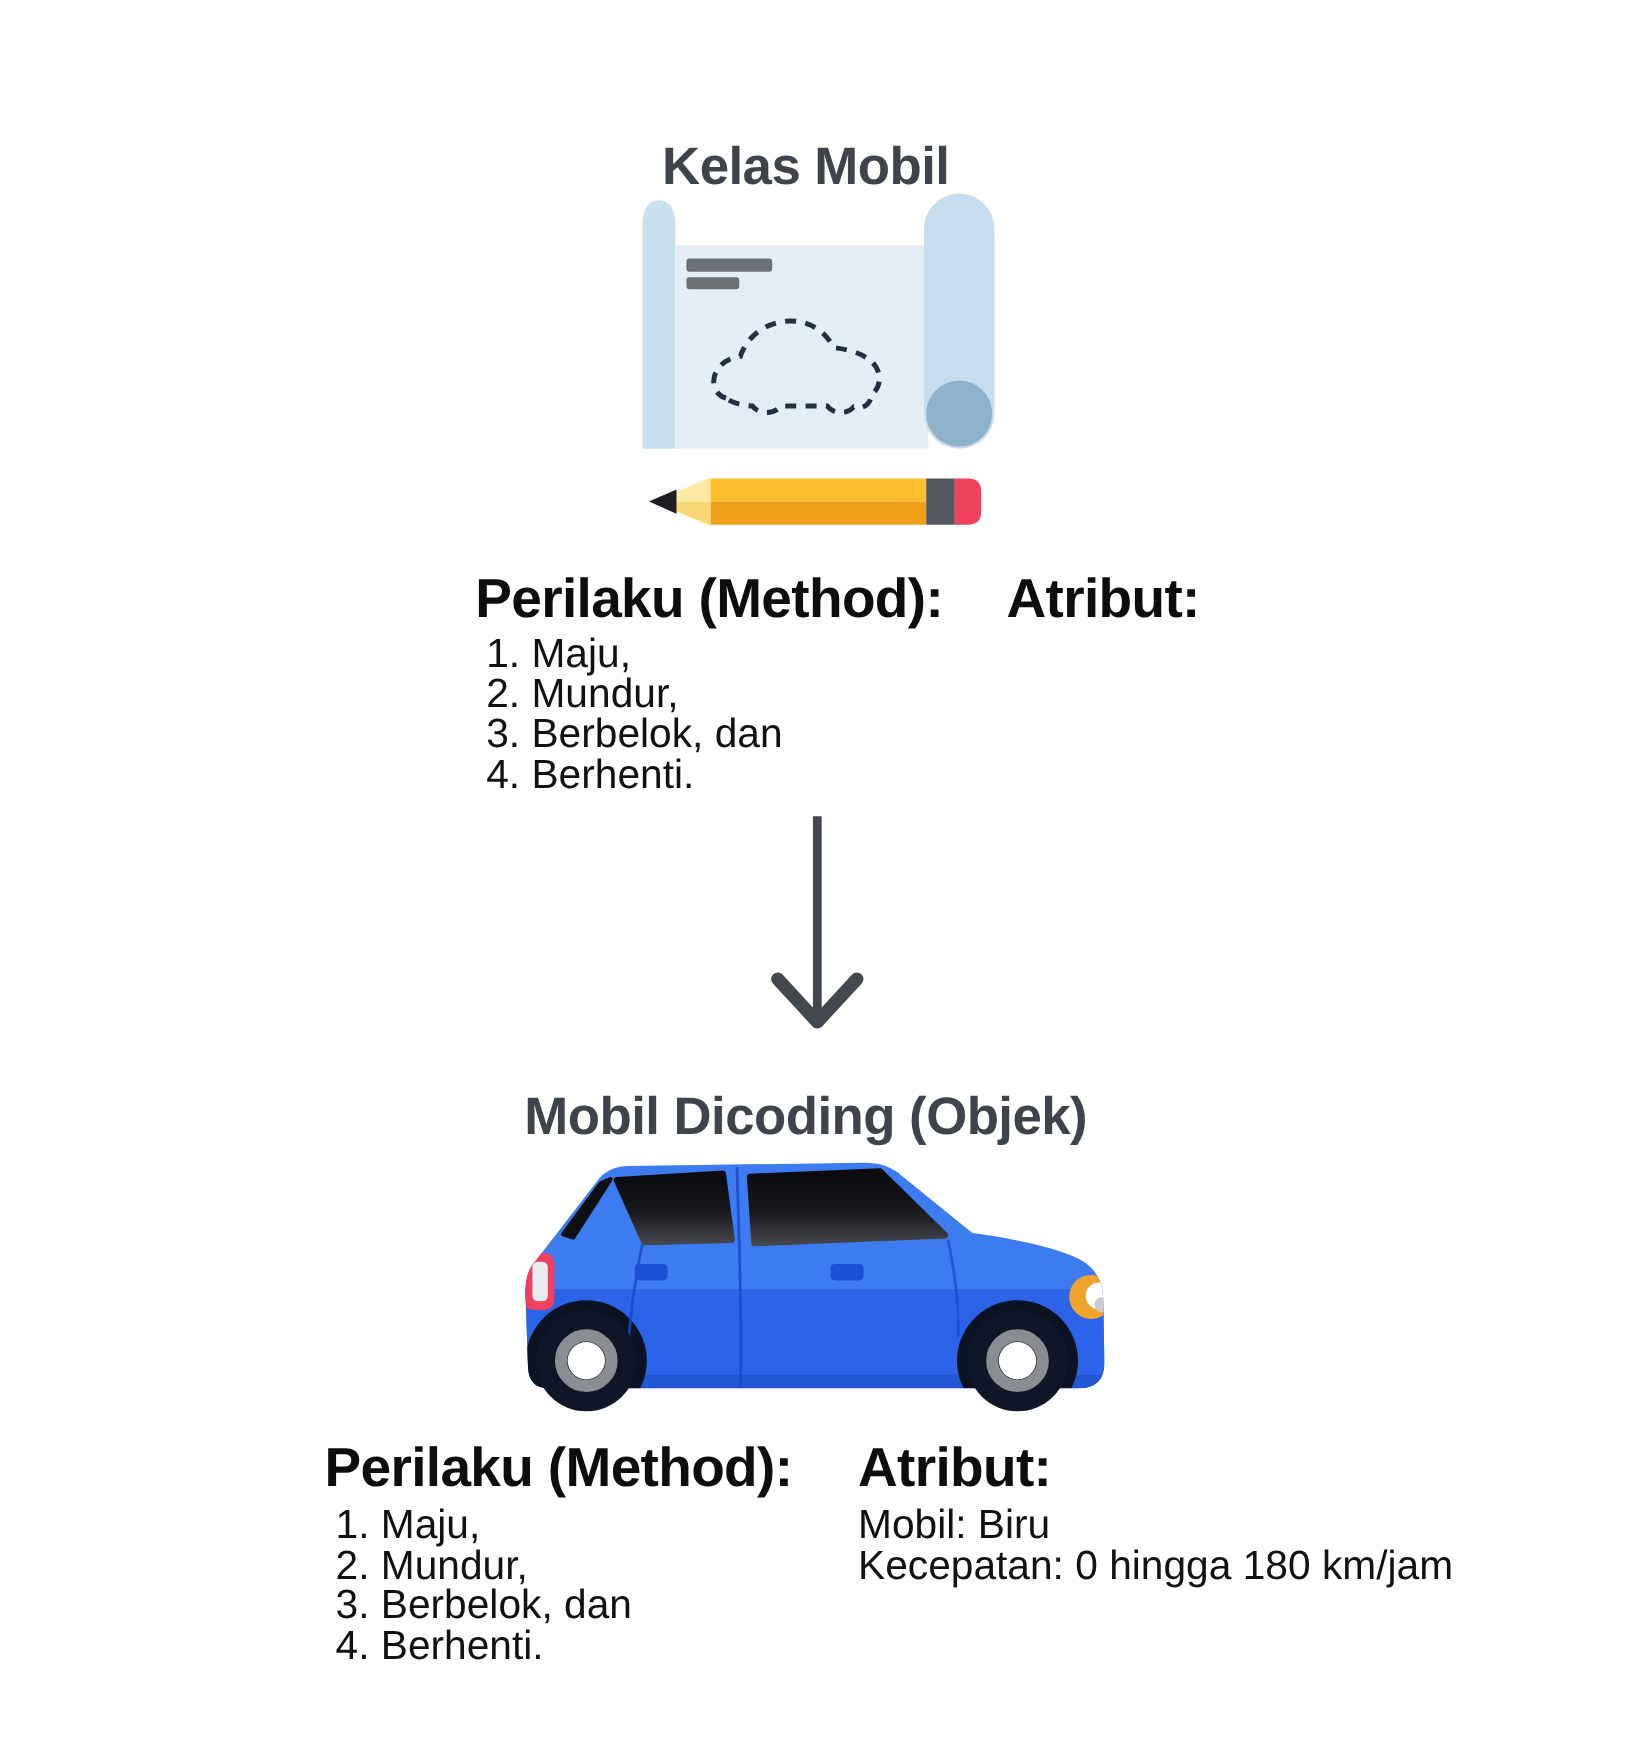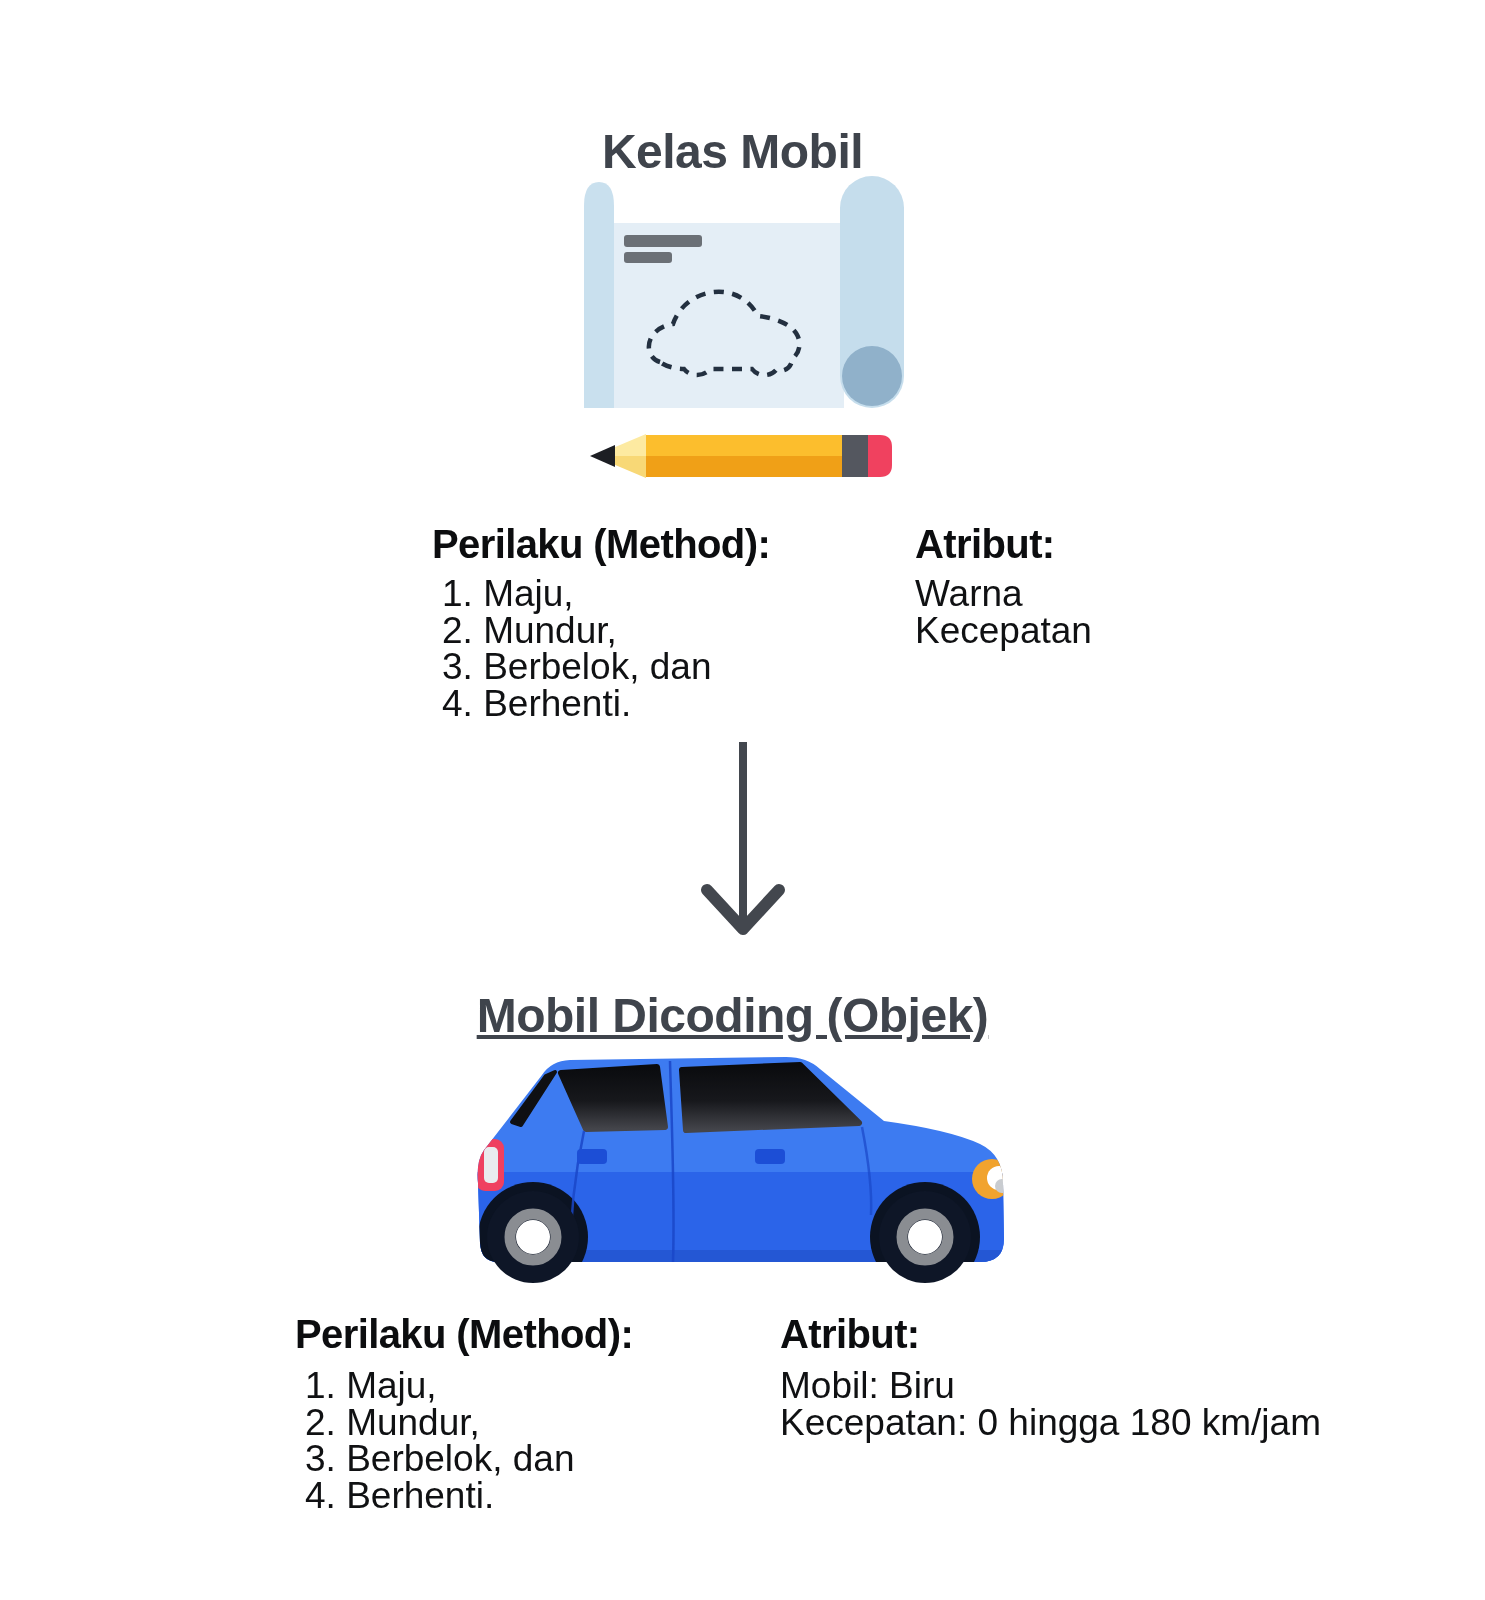--- a/index.html
+++ b/index.html
@@ -5,25 +5,25 @@
   html,body{margin:0;padding:0;background:#ffffff;}
   .page{
     position:relative;width:1442px;height:1600px;background:#ffffff;overflow:hidden;
     font-family:"Liberation Sans","DejaVu Sans",sans-serif;color:#0d0e10;
   }
   .title{
     position:absolute;left:0;width:1465px;text-align:center;
     font-size:48px;font-weight:bold;color:#3f444c;letter-spacing:-0.5px;
   }
   .title.class-title{top:92px;}
-  .title.object-title{top:948px;text-decoration:underline;}
+  .title.object-title{top:948px;}
   .abs{position:absolute;}
   .col{position:absolute;}
   .col .heading{
-    font-size:40px;font-weight:bold;line-height:44px;color:#0c0d0f;letter-spacing:-0.6px;
+    font-size:50px;font-weight:bold;line-height:44px;color:#0c0d0f;letter-spacing:-0.6px;
   }
   .col .items{margin-top:10px;font-size:37px;line-height:36.5px;color:#101113;}
   .col .items.indented{padding-left:10px;}
   .col .item{white-space:nowrap;}
   .top-methods{left:432px;top:522px;}
   .top-attrs{left:915px;top:522px;}
   .bottom-methods{left:295px;top:1312px;}
   .bottom-attrs{left:780px;top:1312px;}
 </style>
 </head>
@@ -61,24 +61,20 @@
     <div class="items indented">
       <div class="item">1. Maju,</div>
       <div class="item">2. Mundur,</div>
       <div class="item">3. Berbelok, dan</div>
       <div class="item">4. Berhenti.</div>
     </div>
   </div>
 
   <div class="col top-attrs">
     <div class="heading">Atribut:</div>
-    <div class="items">
-      <div class="item">Warna</div>
-      <div class="item">Kecepatan</div>
-    </div>
   </div>
 
   <svg class="abs" style="left:695px;top:740px" width="96" height="200" viewBox="0 0 96 200" aria-hidden="true">
     <line x1="48" y1="2" x2="48" y2="184" stroke="#43474e" stroke-width="8"></line>
     <polyline points="12,150 48,189 84,150" fill="none" stroke="#43474e" stroke-width="12" stroke-linecap="round" stroke-linejoin="round"></polyline>
   </svg>
 
   <h2 class="title object-title">Mobil Dicoding (Objek)</h2>
 
   <svg class="abs" style="left:458px;top:1043px" width="548" height="242" viewBox="0 0 548 242" aria-hidden="true">

